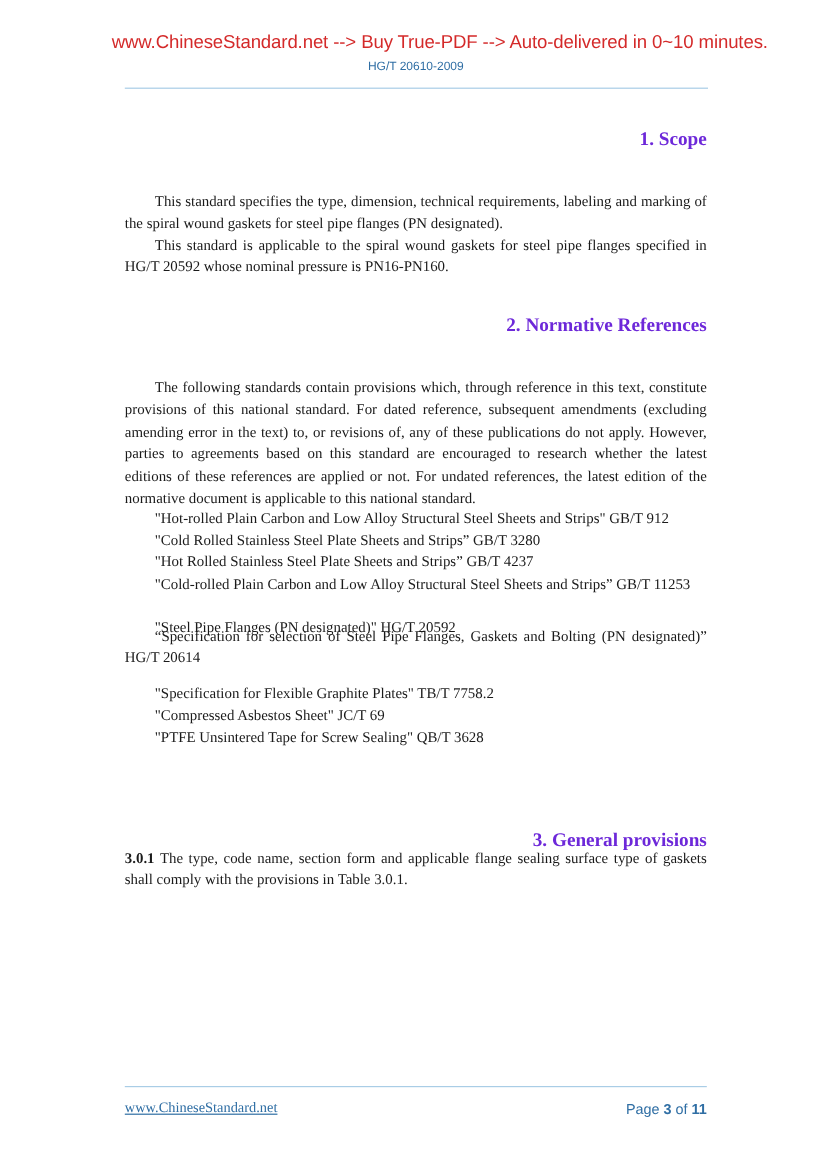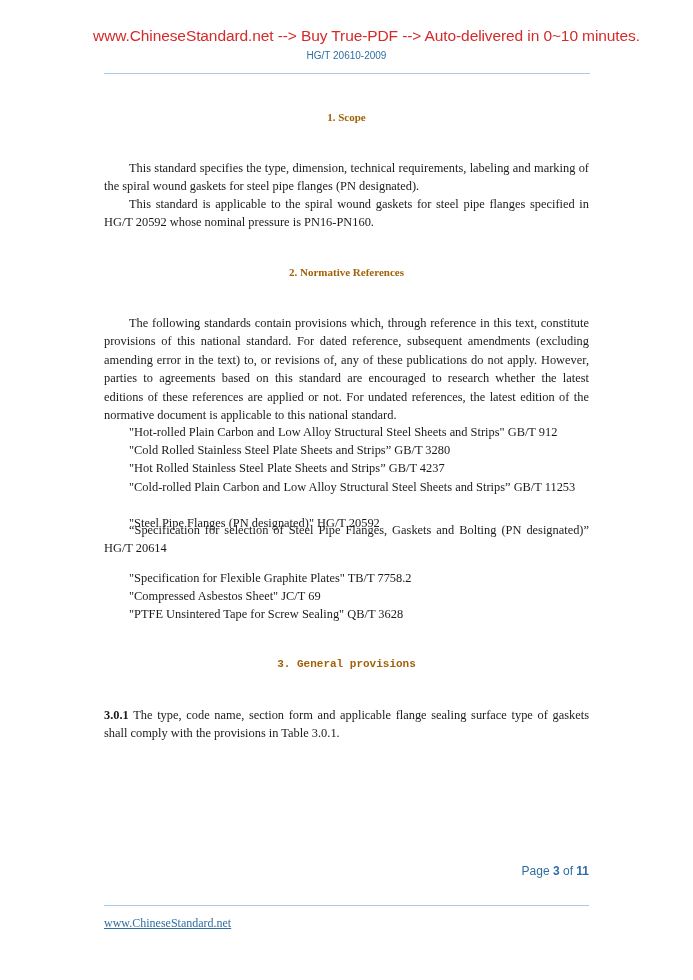--- a/index.html
+++ b/index.html
@@ -52,24 +52,24 @@
       width: 485px;
       font-family: "Liberation Serif", serif;
       font-size: 12.4px;
       color: #1a1a1a;
       line-height: 18.4px;
     }
     .section-title {
       position: absolute;
       left: 0;
       width: 485px;
-      text-align: center;
+      text-align: right;
       font-weight: bold;
-      font-size: 11px;
-      color: #a16207;
+      font-size: 16px;
+      color: #6d28d9;
     }
     .para {
       position: absolute;
       left: 0;
       width: 485px;
       text-align: justify;
       text-indent: 25px;
       margin: 0;
     }
     .ref {
@@ -93,21 +93,21 @@
       position: absolute;
       top: 916px;
       left: 104px;
       font-family: Liberation Serif, serif;
       font-size: 12px;
       color: #2f6ea4;
       text-decoration: underline;
     }
     .footer-page {
       position: absolute;
-      top: 864px;
+      top: 917px;
       right: 104px;
       font-family: "Liberation Sans", sans-serif;
       font-size: 12px;
       color: #2f6ea4;
     }
     .footer-page b { font-weight: bold; }
   </style>
 </head>
 <body>
 
@@ -126,19 +126,19 @@
   <p class="ref" style="top:423px;">"Hot-rolled Plain Carbon and Low Alloy Structural Steel Sheets and Strips" GB/T 912</p>
   <p class="ref" style="top:441px;">"Cold Rolled Stainless Steel Plate Sheets and Strips” GB/T 3280</p>
   <p class="ref" style="top:459px;">"Hot Rolled Stainless Steel Plate Sheets and Strips” GB/T 4237</p>
   <p class="ref" style="top:478px;">"Cold-rolled Plain Carbon and Low Alloy Structural Steel Sheets and Strips” GB/T 11253</p>
   <p class="ref" style="top:514px;">"Steel Pipe Flanges (PN designated)" HG/T 20592</p>
   <p class="ref" style="top:521px;">“Specification for selection of Steel Pipe Flanges, Gaskets and Bolting (PN designated)” HG/T 20614</p>
   <p class="ref" style="top:569px;">"Specification for Flexible Graphite Plates" TB/T 7758.2</p>
   <p class="ref" style="top:587px;">"Compressed Asbestos Sheet" JC/T 69</p>
   <p class="ref" style="top:605px;">"PTFE Unsintered Tape for Screw Sealing" QB/T 3628</p>
 
-  <div class="section-title" style="top:655px;font-family:Liberation Mono, monospace;">3. General provisions</div>
+  <div class="section-title" style="top:692px;">3. General provisions</div>
   <p class="para noindent" style="top:706px;"><span class="clause-num">3.0.1</span><span> The type, code name, section form and applicable flange sealing surface type of gaskets shall comply with the provisions in Table 3.0.1.</span></p>
 </div>
 
 <div class="footer-rule"></div>
 <a class="footer-link">www.ChineseStandard.net</a>
 <div class="footer-page"><span>Page </span><b>3</b><span> of </span><b>11</b></div>
 
 </body></html>

